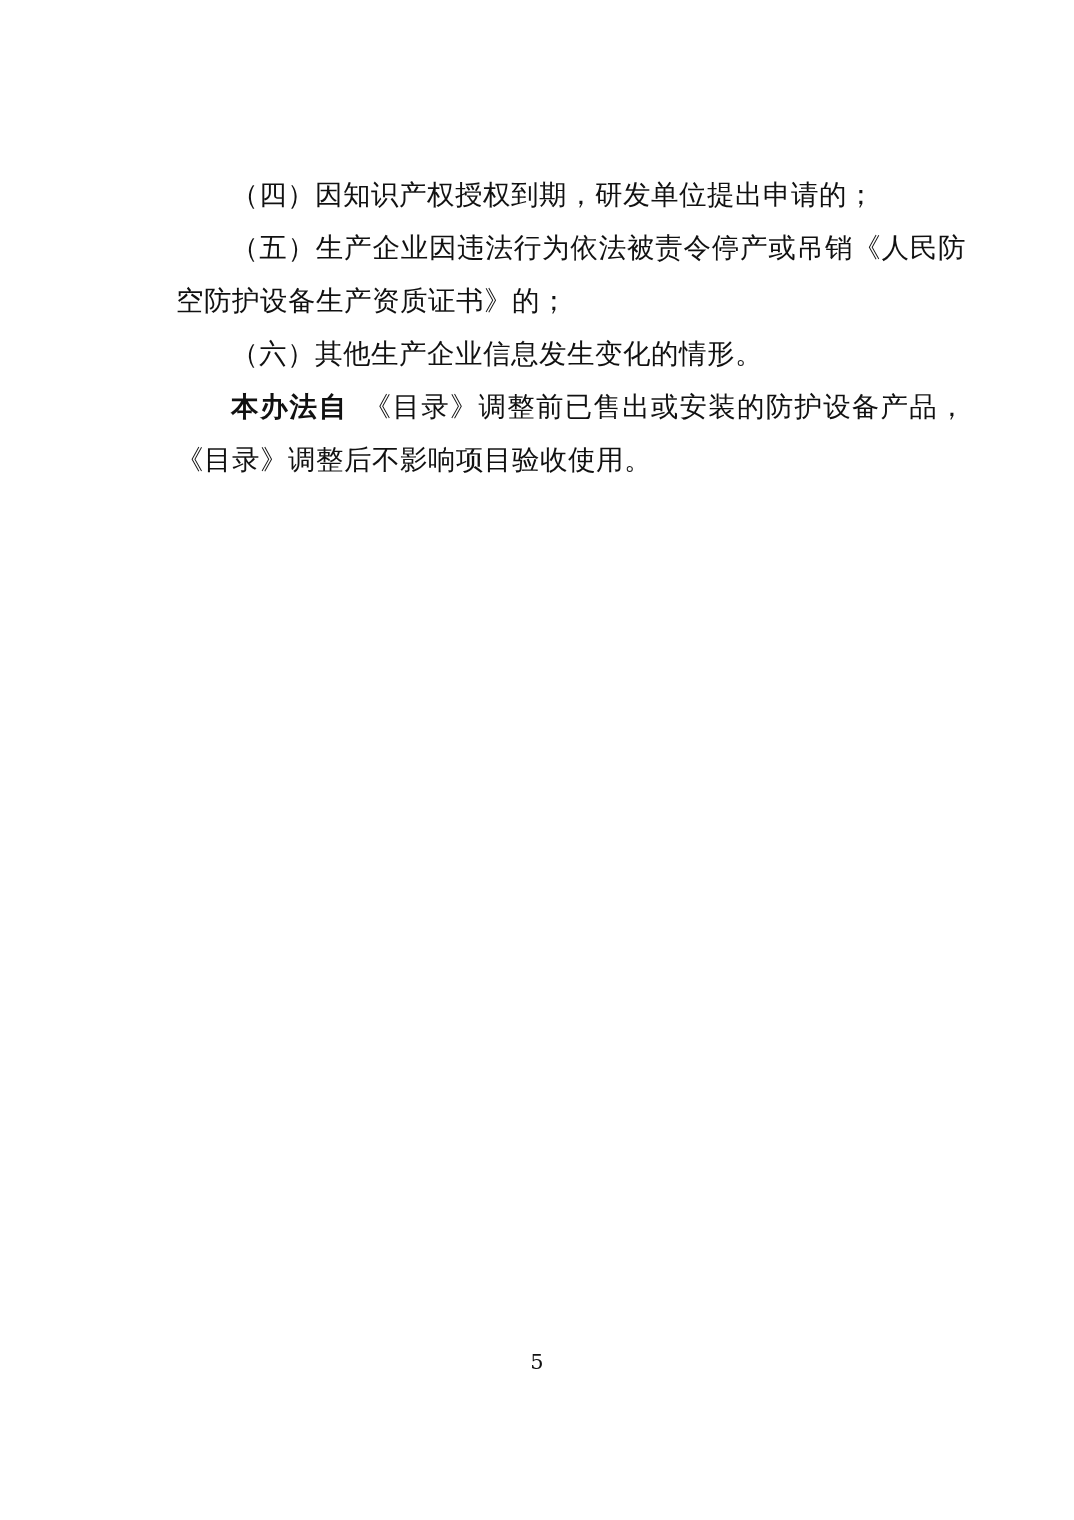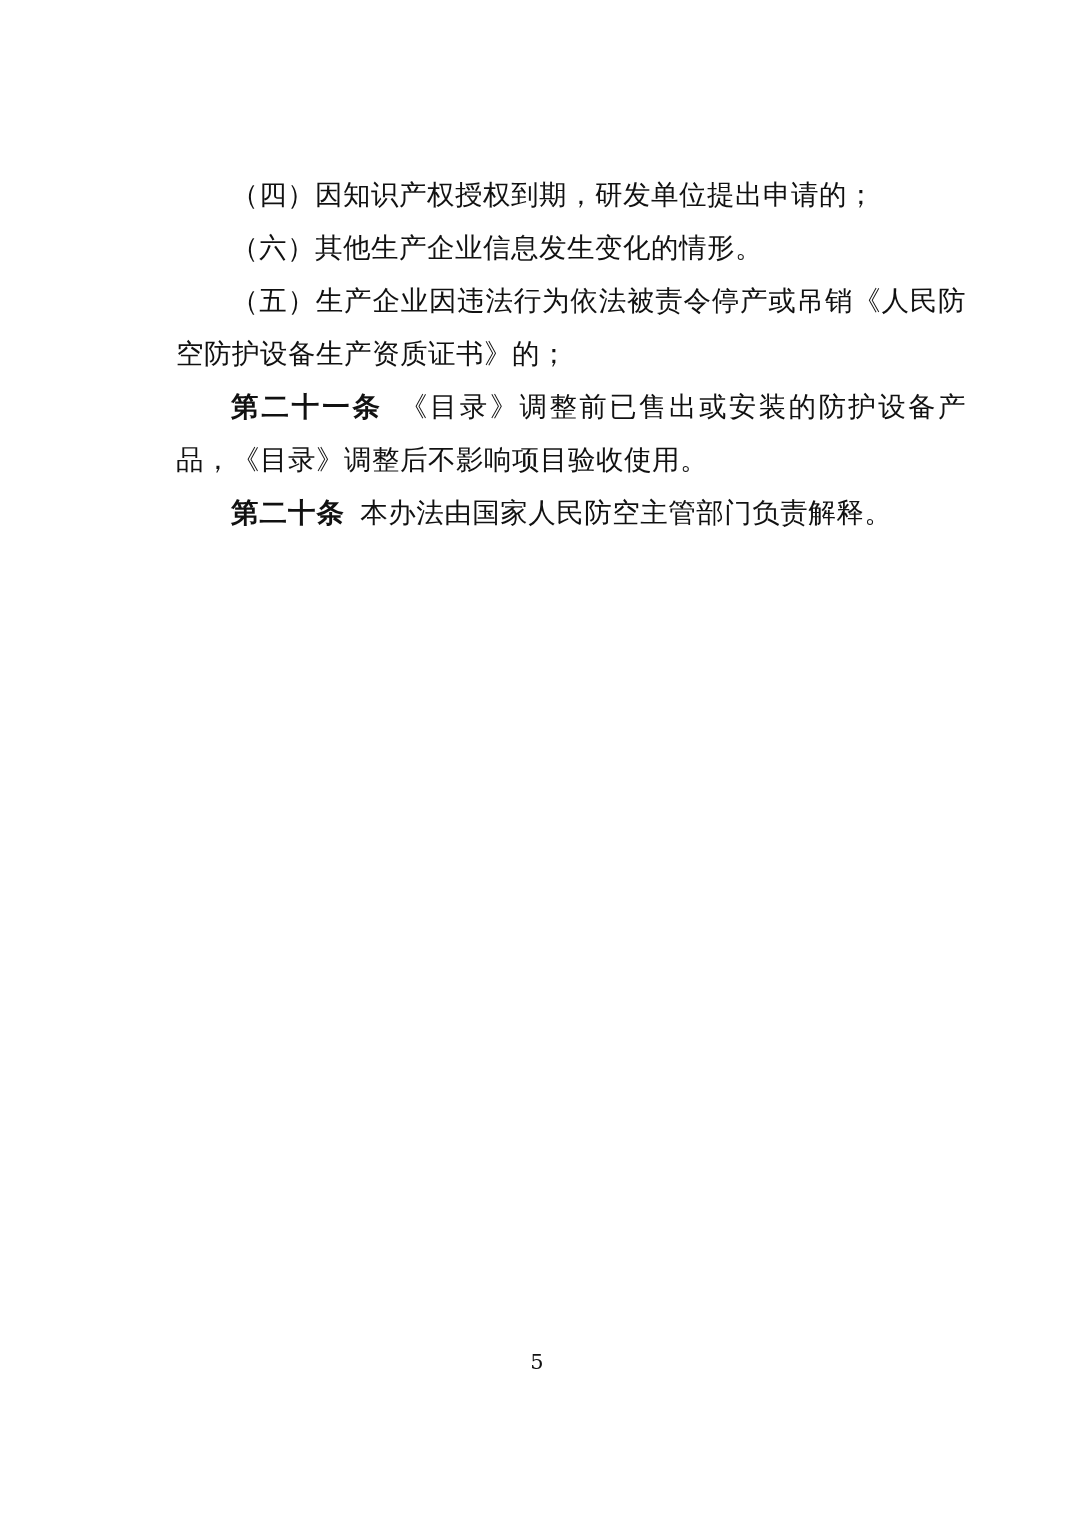--- a/index.html
+++ b/index.html
@@ -62,34 +62,31 @@
 
 <div class="page">
 
   <div class="content">
 
     <p class="para indent">
       <span>（四）因知识产权授权到期，研发单位提出申请的；</span>
     </p>
 
     <p class="para indent">
-      <span>（六）其他生产企业信息发生变化的情形。</span>
+      <span>（五）生产企业因违法行为依法被责令停产或吊销《人民防空防护设备生产资质证书》的；</span>
     </p>
 
     <p class="para indent">
-      <span>（五）生产企业因违法行为依法被责令停产或吊销《人民防空防护设备生产资质证书》的；</span>
+      <span>（六）其他生产企业信息发生变化的情形。</span>
     </p>
 
 
     <p class="para indent">
-      <span class="art-label">第二十一条</span><span class="gap-small"></span><span>《目录》调整前已售出或安装的防护设备产品，《目录》调整后不影响项目验收使用。</span>
+      <span class="art-label">本办法自</span><span class="gap-small"></span><span>《目录》调整前已售出或安装的防护设备产品，《目录》调整后不影响项目验收使用。</span>
     </p>
 
-    <p class="para indent">
-      <span class="art-label">第二十条</span><span class="gap-small"></span><span>本办法由国家人民防空主管部门负责解释。</span>
-    </p>
 
 
   </div>
 
   <div class="page-number">5</div>
 
 </div>
 
 </body></html>

